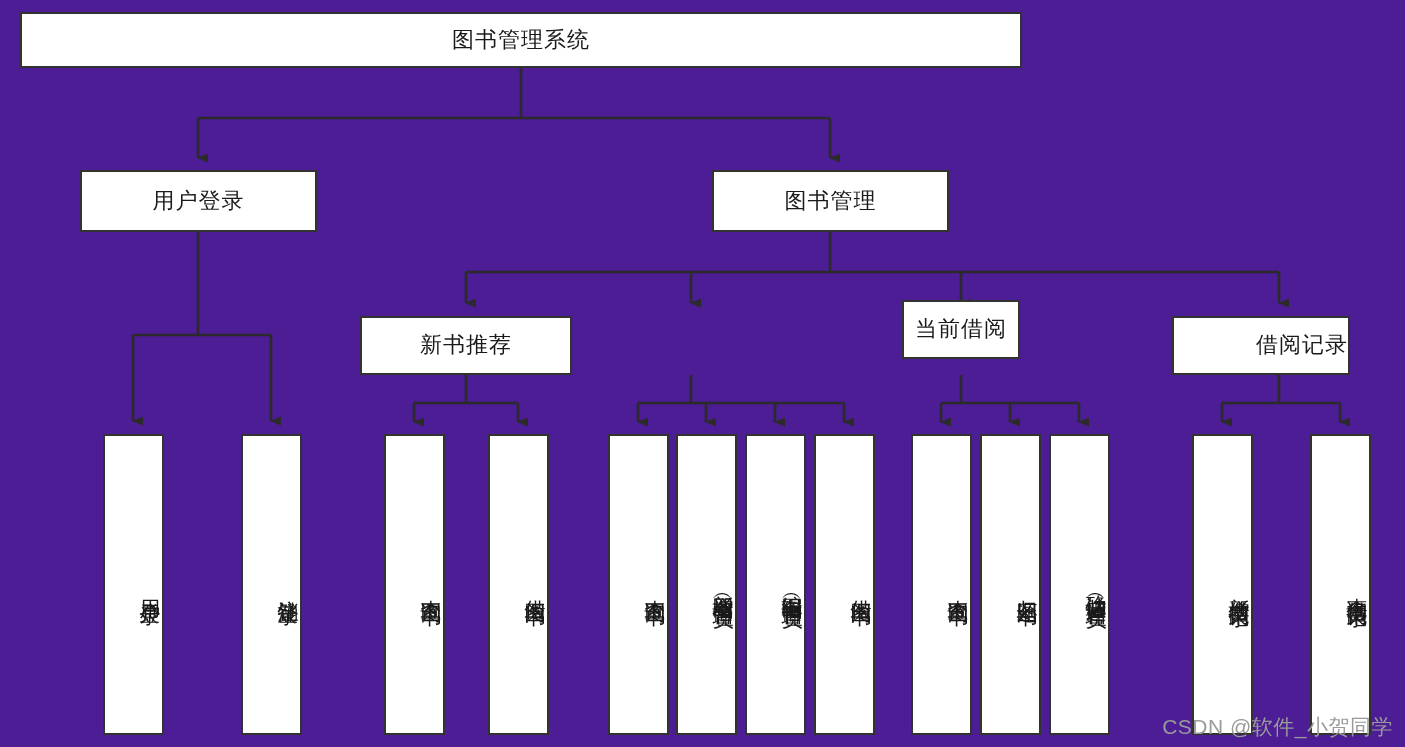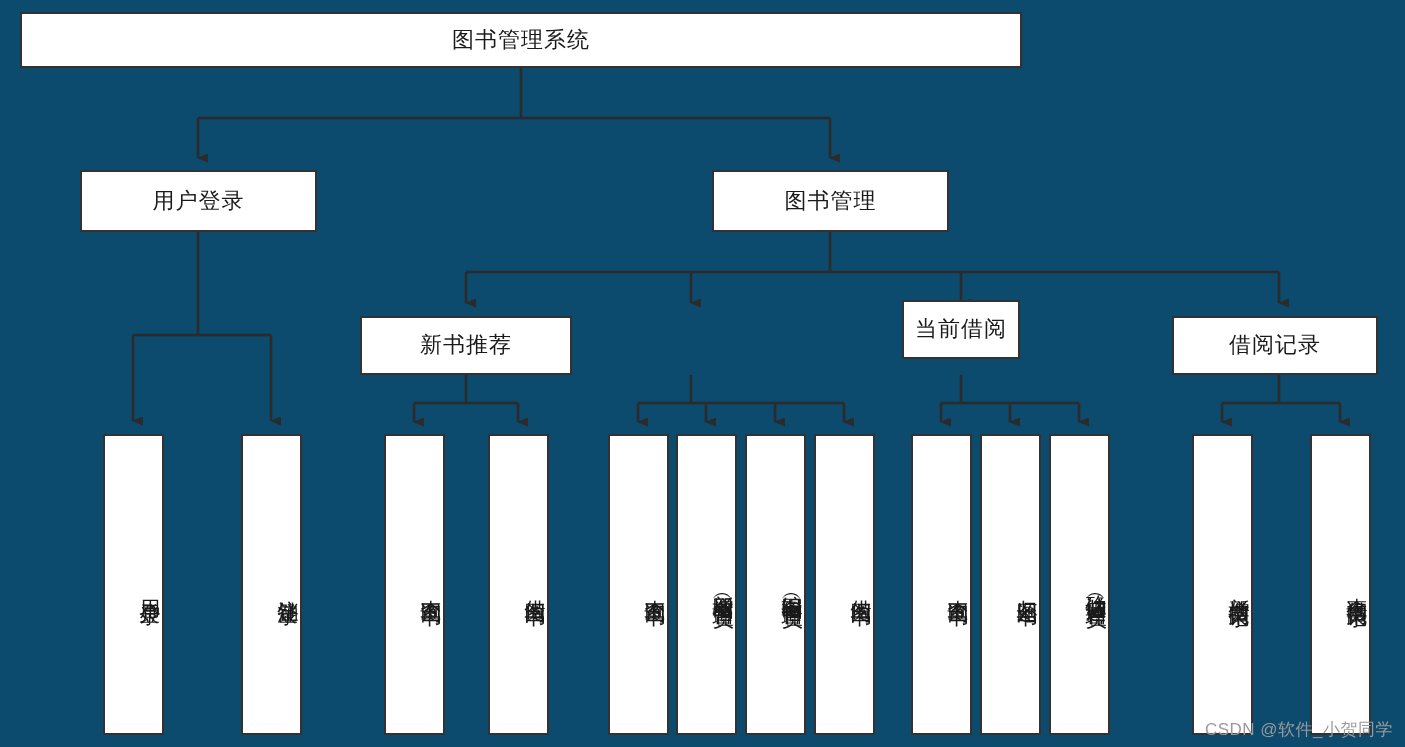--- a/index.html
+++ b/index.html
@@ -7,21 +7,21 @@
     padding: 0;
     background: #ffffff;
   }
   body {
     font-family: "Liberation Sans", "DejaVu Sans", sans-serif;
   }
   #canvas {
     position: relative;
     width: 1405px;
     height: 747px;
-    background: #0c4a6e;
+    background: #4c1d95;
     overflow: hidden;
   }
   .node {
     position: absolute;
     box-sizing: border-box;
     border: 2px solid #323232;
     background: #ffffff;
     display: flex;
     align-items: center;
     justify-content: center;
@@ -53,21 +53,21 @@
     left: 0;
     top: 0;
     width: 1405px;
     height: 747px;
     pointer-events: none;
   }
   #watermark {
     position: absolute;
     right: 12px;
     bottom: 6px;
-    font-size: 17px;
+    font-size: 21px;
     color: #9a9a9a;
     letter-spacing: 0.5px;
     white-space: nowrap;
   }
 </style>
 </head>
 <body>
 
 <div id="canvas">
 
@@ -132,21 +132,21 @@
   <div class="node horiz" style="left:360px; top:316px; width:212px; height:59px;">
     <span>新书推荐</span>
   </div>
 
   <div class="node horiz" style="left:712px; top:170px; width:237px; height:62px;">
     <span>图书管理</span>
   </div>
   <div class="node horiz" style="left:902px; top:300px; width:118px; height:59px;">
     <span>当前借阅</span>
   </div>
-  <div class="node horiz" style="left:1172px; top:316px; width:206px; height:59px;">
+  <div class="node horiz" style="left:1172px; top:316px; width:178px; height:59px;justify-content:flex-end;">
     <span>借阅记录</span>
   </div>
 
   <div class="node vert" style="left:103px; top:434px; width:61px; height:301px;">
     <span class="vtext">用户登录</span>
   </div>
   <div class="node vert" style="left:241px; top:434px; width:61px; height:301px;">
     <span class="vtext">注销登录</span>
   </div>
 

